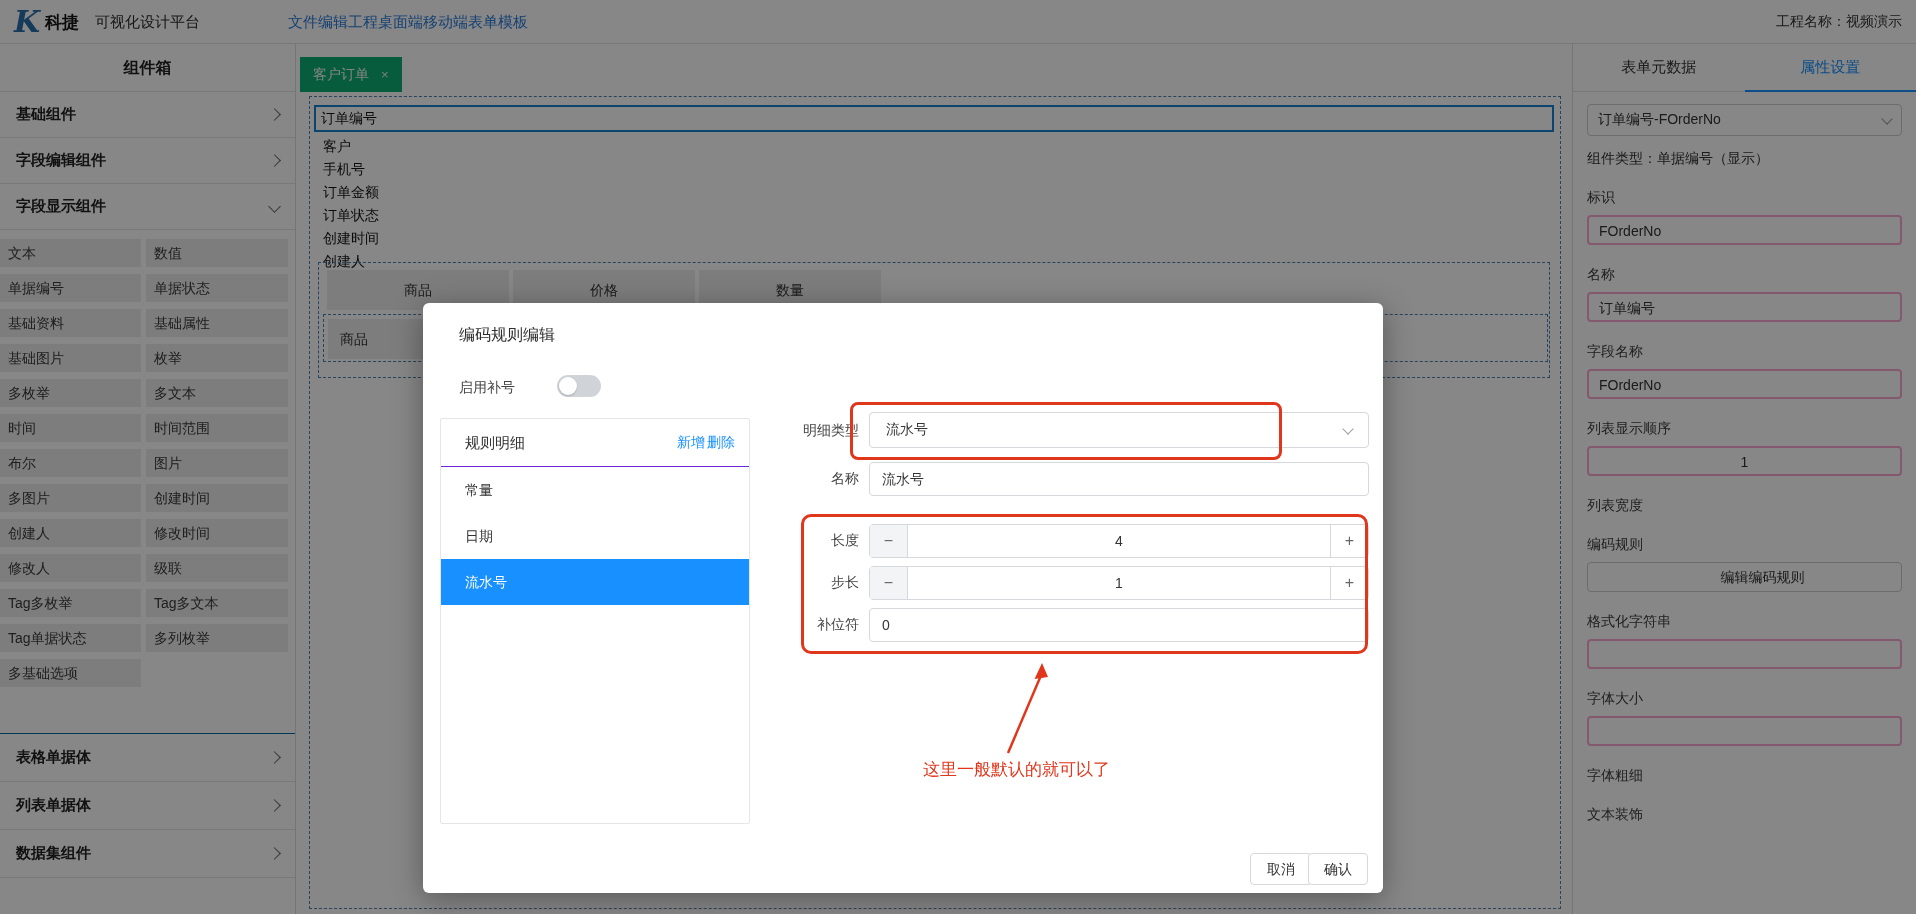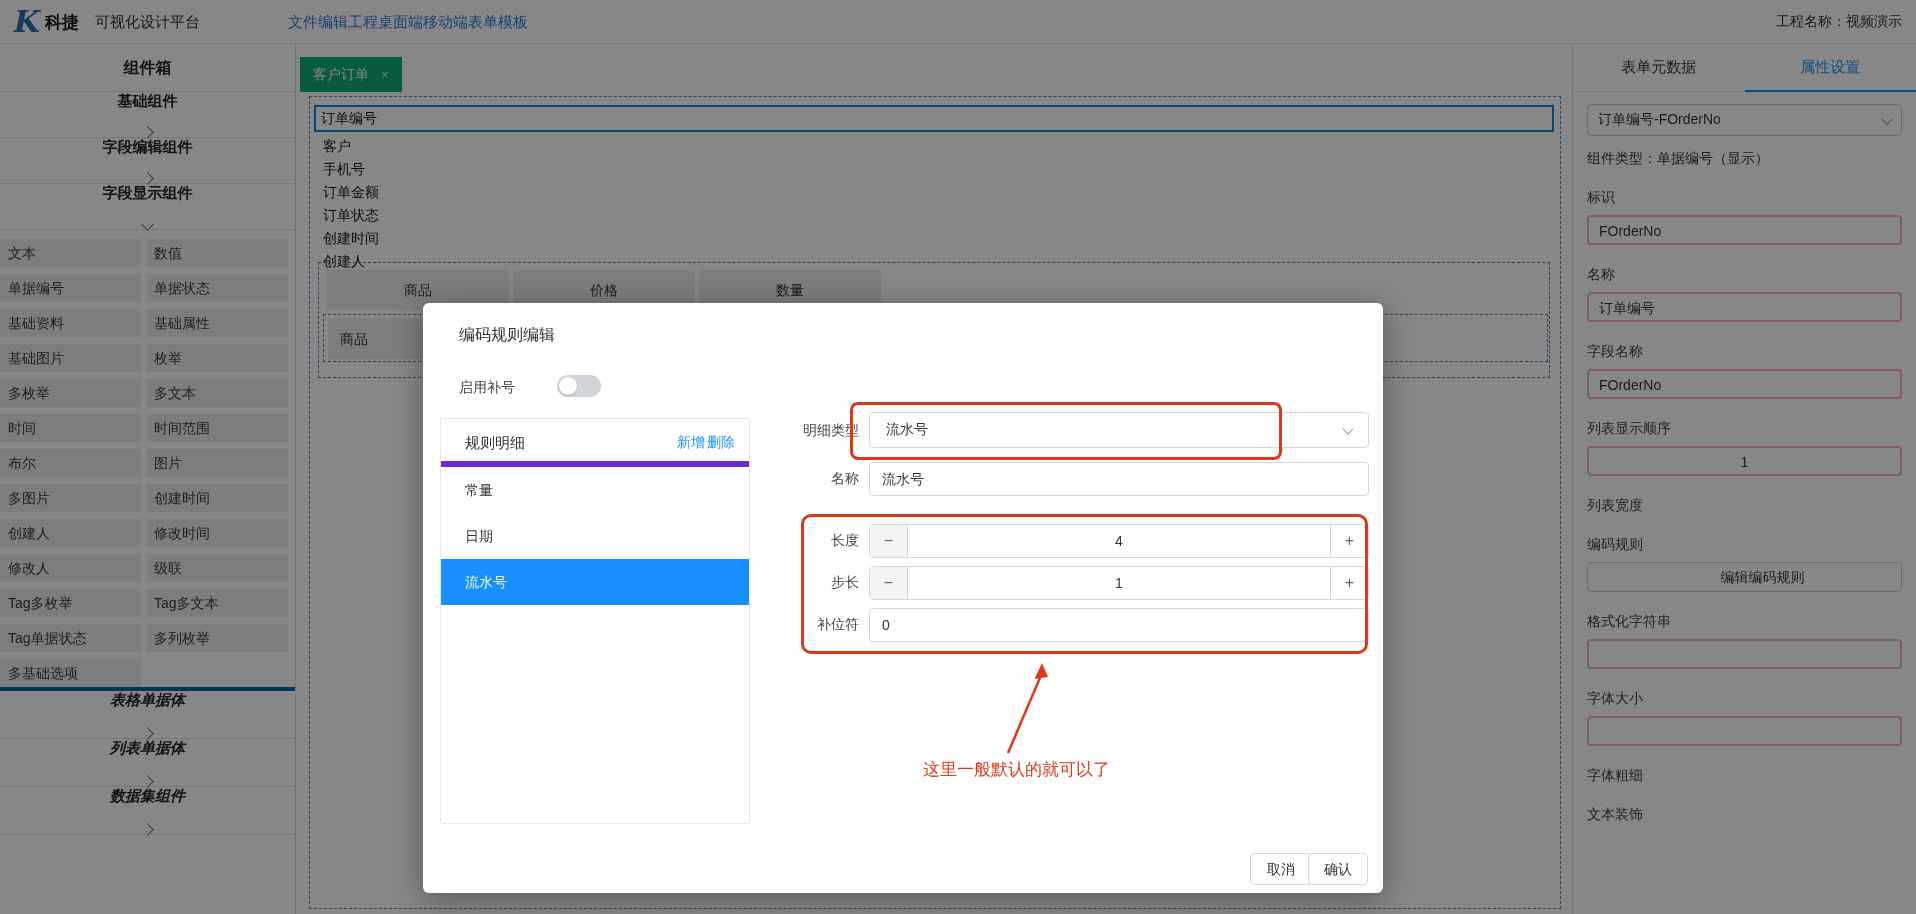--- a/index.html
+++ b/index.html
@@ -12,28 +12,28 @@
   .logo-k { font-family:"DejaVu Serif",serif; font-style:italic; font-weight:bold; font-size:30px; color:#2a6fa8; line-height:44px; }
   .brand { font-size:17px; font-weight:bold; color:#161616; margin-left:5px; }
   .product { font-size:15px; color:#2c2c2c; margin-left:16px; }
   .topmenu { position:absolute; left:288px; top:0; height:44px; display:flex; align-items:center; }
   .menu-item { font-size:15px; color:#2b7bd9; cursor:pointer; text-decoration:none; }
   .project-name { position:absolute; right:14px; top:0; height:44px; display:flex; align-items:center; font-size:14px; color:#333; }
 
   
   .sidebar { position:absolute; left:0; top:44px; width:296px; bottom:0; background:#fff; border-right:1px solid #ddd; z-index:1; }
   .sb-title { height:48px; line-height:48px; text-align:center; font-size:16px; font-weight:bold; color:#222; border-bottom:1px solid #e5e5e5; }
-  .sb-section { height:46px; display:flex; align-items:center; justify-content:space-between; padding:0 16px; border-bottom:1px solid #e5e5e5; cursor:pointer;flex-direction:column; }
+  .sb-section { height:46px; display:flex; align-items:center; justify-content:space-between; padding:0 16px; border-bottom:1px solid #e5e5e5; cursor:pointer; }
   .sb-section .lbl { font-size:15px; font-weight:bold; color:#222; }
   .chev { display:inline-block; width:9px; height:9px; border-right:1.6px solid #666; border-bottom:1.6px solid #666; }
   .chev.right { transform:rotate(-45deg); }
   .chev.down  { transform:rotate(45deg); }
   .sb-grid { padding:9px 8px 0 0; display:grid; grid-template-columns:141px 142px; column-gap:5px; row-gap:7px; }
   .sb-cell { height:28px; line-height:28px; background:#ececec; color:#3a3a3a; font-size:14px; padding-left:8px; cursor:grab; overflow:hidden; white-space:nowrap; }
-  .sb-bottom { border-top:4px solid #0369a1;font-style:italic; }
+  .sb-bottom { margin-top:46px; border-top:1px solid #0369a1; }
   .sb-bottom .sb-section { height:48px; }
 
   
   .main { position:absolute; left:296px; top:44px; width:1276px; bottom:0; background:#fff; z-index:1; }
   .form-tab { position:absolute; left:4px; top:13px; height:35px; background:#0fae74; color:rgba(255,255,255,.95); display:flex; align-items:center; gap:12px; padding:0 13px; font-size:14px; cursor:pointer; }
   .form-tab .close { font-size:13px; color:rgba(255,255,255,.85); cursor:pointer; }
   .canvas { position:absolute; left:13px; top:52px; width:1252px; height:813px; border:1px dashed #4c7fae; }
   .field-selected { position:absolute; left:4px; top:8px; width:1240px; height:27px; border:2px solid #1681d2; line-height:23px; font-size:14px; color:#141414; padding-left:5px; background:#fff; cursor:pointer; }
   .field-row { position:absolute; left:4px; width:1240px; height:23px; line-height:23px; font-size:14px; color:#141414; padding-left:9px; cursor:pointer; }
   .dtable { position:absolute; left:8px; top:165px; width:1232px; height:116px; border:1px dashed #4c7fae; }
@@ -58,21 +58,21 @@
   .p-btn { margin-top:8px; height:30px; line-height:28px; border:1px solid #c8cdd3; border-radius:4px; text-align:center; font-size:14px; color:#333; background:#fff; cursor:pointer;padding-left:36px; }
 
   
   .mask { position:absolute; inset:0; background:rgba(0,0,0,0.47); z-index:10; }
   .modal { position:absolute; left:423px; top:303px; width:960px; height:590px; background:#fff; border-radius:6px; box-shadow:0 6px 30px rgba(0,0,0,.35); z-index:20; }
   .m-title { position:absolute; left:36px; top:22px; font-size:16px; color:#2e2e2e; font-weight:500; }
   .m-toggle-label { position:absolute; left:36px; top:76px; font-size:14px; color:#444; }
   .toggle { position:absolute; left:134px; top:72px; width:44px; height:22px; border-radius:11px; background:#d0d4d9; cursor:pointer; }
   .toggle .knob { position:absolute; left:2px; top:2px; width:18px; height:18px; border-radius:50%; background:#fff; box-shadow:0 1px 2px rgba(0,0,0,.2); }
   .rules-panel { position:absolute; left:17px; top:115px; width:310px; height:406px; border:1px solid #e6e6e6; border-radius:2px; background:#fff; }
-  .rules-head { height:48px; border-bottom:6px solid #6d28d9; position:relative; }
+  .rules-head { height:48px; border-bottom:1px solid #6d28d9; position:relative; }
   .rules-title { position:absolute; left:24px; top:0; line-height:48px; font-size:15px; color:#333; }
   .rules-links { position:absolute; right:14px; top:0; height:48px; display:flex; align-items:center; gap:2px;margin-left:44px; }
   .rules-links a { font-size:14px; color:#1890ff; cursor:pointer; text-decoration:none; }
   .rule-item { height:46px; line-height:46px; padding-left:24px; font-size:14px; color:#333; cursor:pointer; }
   .rule-item.selected { background:#1890ff; color:#fff; }
   .m-label { position:absolute; width:110px; text-align:right; font-size:14px; color:#444; left:326px; }
   .m-select { position:absolute; left:446px; width:500px; height:36px; border:1px solid #d5d8dc; border-radius:4px; display:flex; align-items:center; justify-content:space-between; padding:0 16px; font-size:14px; color:#333; cursor:pointer; }
   .m-select .chev { border-color:#9aa0a6; width:8px; height:8px; margin-top:-3px; }
   .m-input { position:absolute; left:446px; width:500px; height:34px; line-height:32px; border:1px solid #d5d8dc; border-radius:4px; padding:0 12px; font-size:14px; color:#333; }
   .stepper { position:absolute; left:446px; width:500px; height:34px; border:1px solid #d5d8dc; border-radius:4px; }

